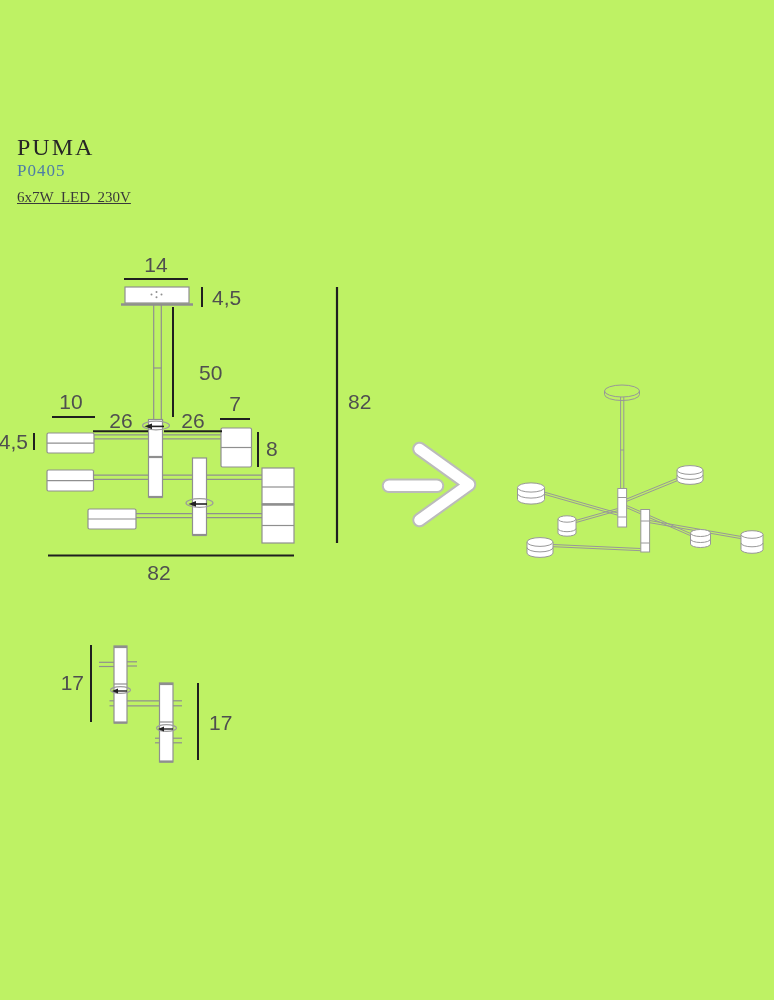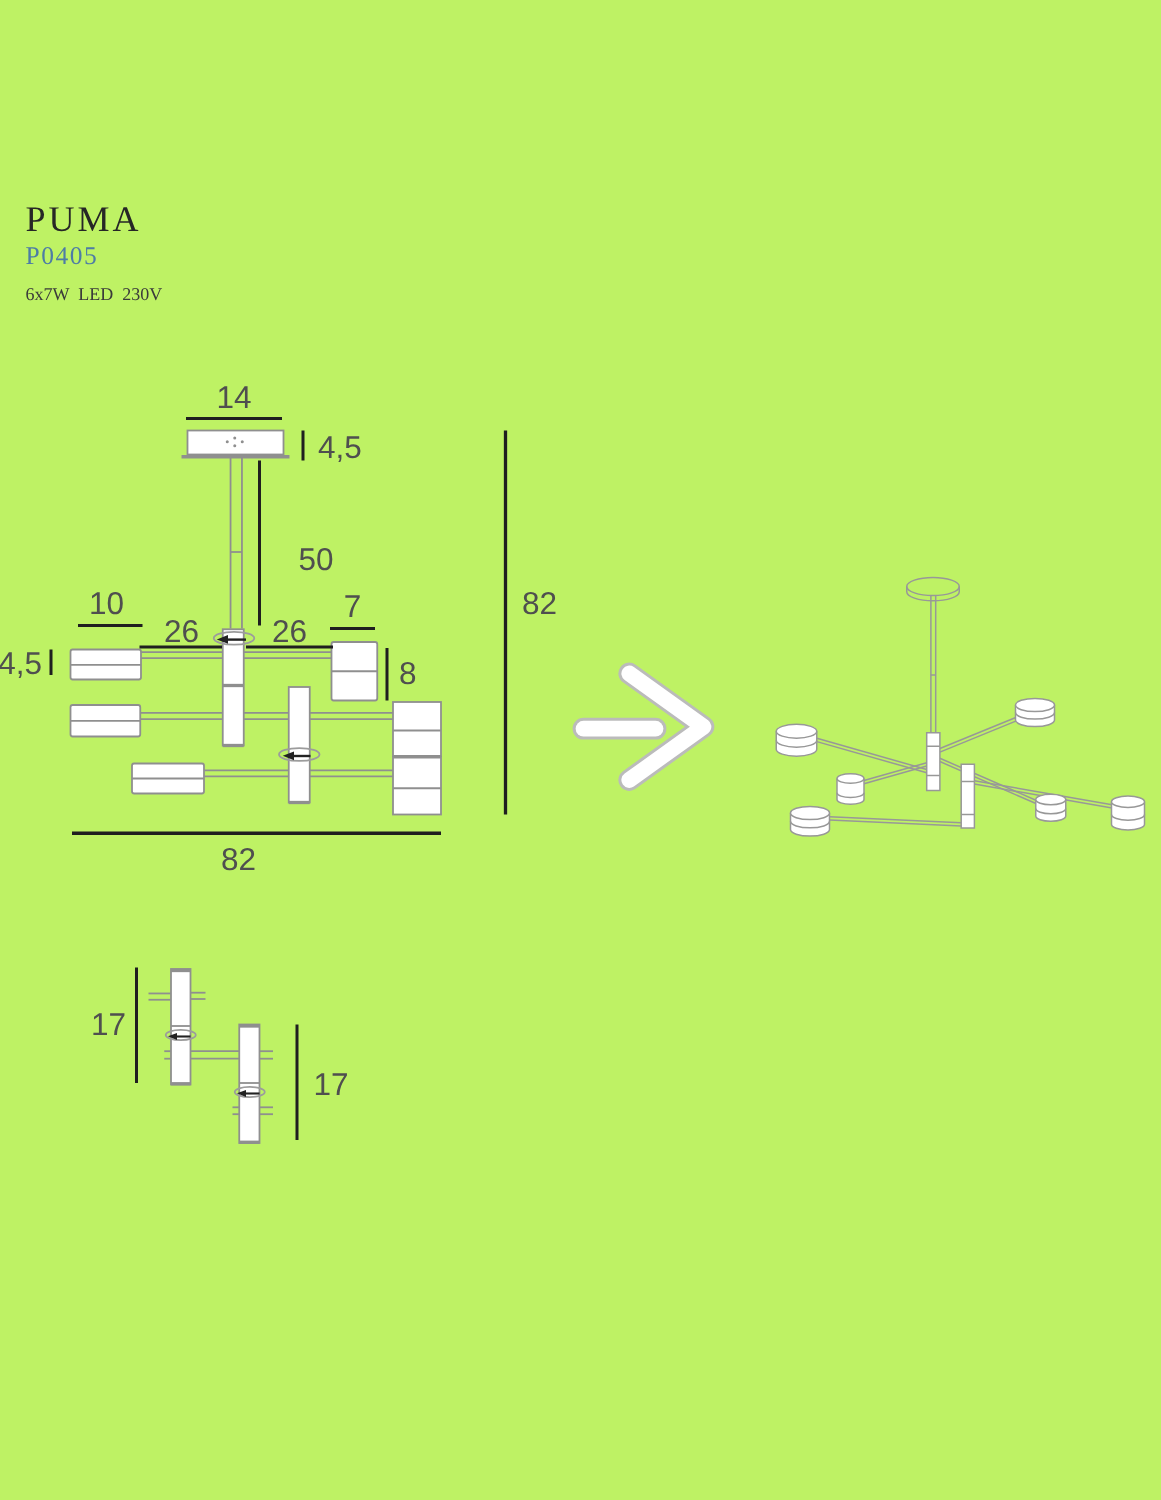--- a/index.html
+++ b/index.html
@@ -6,21 +6,21 @@
   .page{
     position:relative;
     width:774px;height:1000px;
     background:#bef264;
     font-family:"Liberation Serif", serif;
     overflow:hidden;
   }
   .hdr{position:absolute;left:17px;}
   .product-name{top:134px;font-size:24px;letter-spacing:2px;color:#262626;}
   .product-code{top:161px;font-size:17px;letter-spacing:1px;}
-  .product-specs{top:189px;font-size:12px;color:#3a3a3a;white-space:pre;}
+  .product-specs{top:189px;font-size:15px;color:#3a3a3a;white-space:pre;text-decoration:underline;}
   svg{position:absolute;left:0;top:0;}
   svg text{
     font-family:"Liberation Sans", sans-serif;
     font-size:21px;
     fill:#4f4f4f;
   }
 </style>
 </head>
 <body>
 

